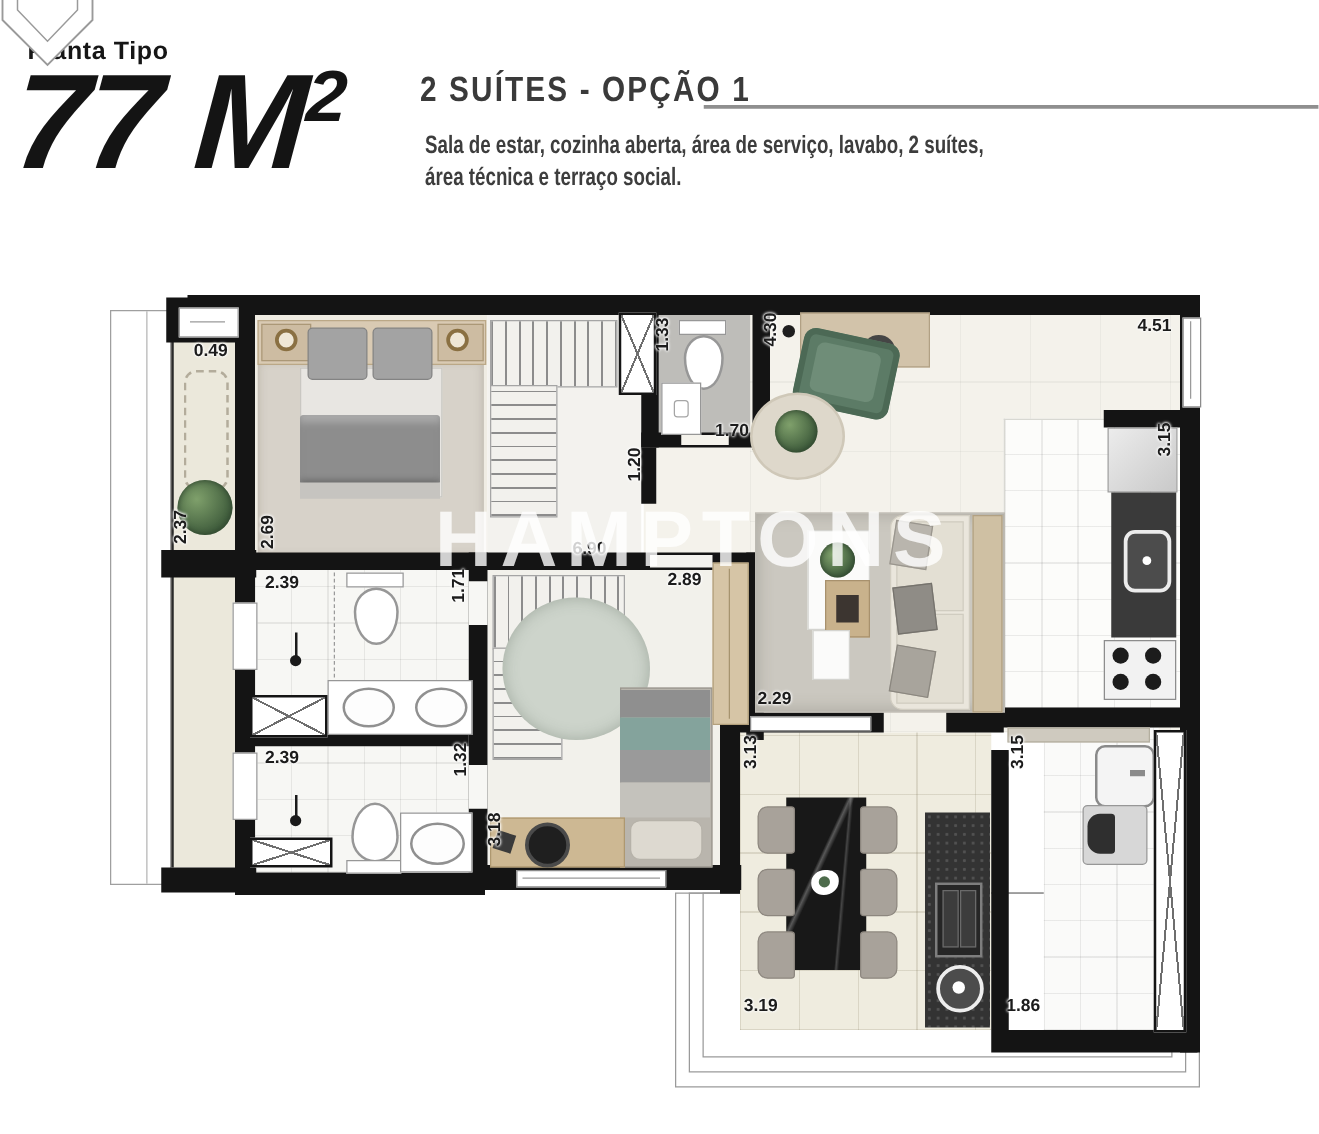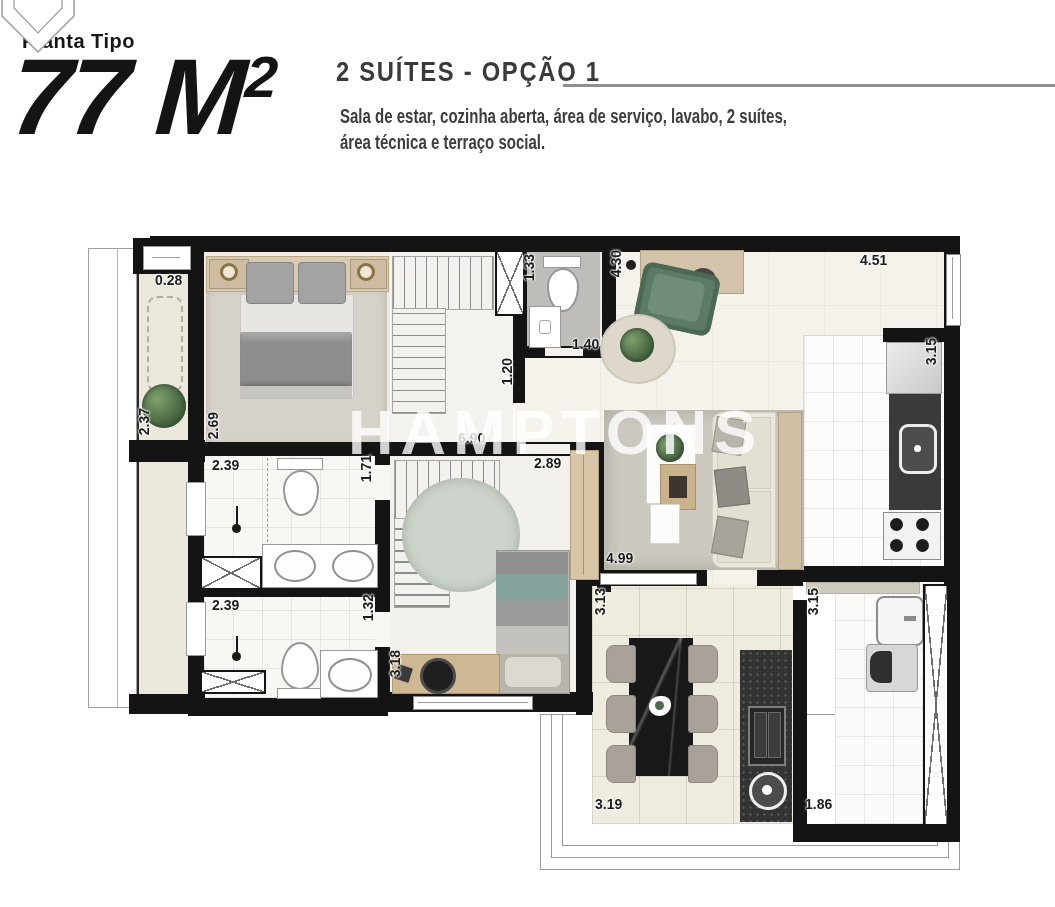--- a/index.html
+++ b/index.html
@@ -248,34 +248,34 @@
       </div>
     </div>
 
     <div class="fur" style="left:876px;top:596px;width:44px;height:46px;background:#f4f4f4;border:2px solid #8a8a8a;border-radius:8px;">
       <div class="abs" style="left:26px;top:18px;width:12px;height:5px;background:#8a8a8a;"></div>
     </div>
     <div class="fur" style="left:866px;top:644px;width:50px;height:46px;background:#d7d7d7;border:1.5px solid #979797;border-radius:4px;">
       <div class="abs" style="left:3px;top:6px;width:22px;height:32px;background:#2f2f2f;border-radius:10px 3px 3px 10px;"></div>
     </div>
 
-    <span class="dim" style="left:155px;top:273px;">0.28</span>
+    <span class="dim" style="left:155px;top:273px;">0.49</span>
     <span class="dim v" style="left:137px;top:408px;">2.37</span>
     <span class="dim v" style="left:206px;top:412px;">2.69</span>
     <span class="dim" style="left:212px;top:458px;">2.39</span>
     <span class="dim v" style="left:359px;top:455px;">1.71</span>
     <span class="dim" style="left:458px;top:431px;">6.90</span>
     <span class="dim" style="left:534px;top:456px;">2.89</span>
     <span class="dim v" style="left:522px;top:254px;">1.33</span>
-    <span class="dim" style="left:572px;top:337px;">1.40</span>
+    <span class="dim" style="left:572px;top:337px;">1.70</span>
     <span class="dim v" style="left:500px;top:358px;">1.20</span>
     <span class="dim v" style="left:609px;top:250px;">4.30</span>
-    <span class="dim" style="left:860px;top:253px;">4.51</span>
+    <span class="dim" style="left:910px;top:253px;">4.51</span>
     <span class="dim v" style="left:924px;top:338px;">3.15</span>
-    <span class="dim" style="left:606px;top:551px;">4.99</span>
+    <span class="dim" style="left:606px;top:551px;">2.29</span>
     <span class="dim v" style="left:593px;top:588px;">3.13</span>
     <span class="dim v" style="left:806px;top:588px;">3.15</span>
     <span class="dim" style="left:212px;top:598px;">2.39</span>
     <span class="dim v" style="left:361px;top:594px;">1.32</span>
     <span class="dim v" style="left:388px;top:650px;">3.18</span>
     <span class="dim" style="left:595px;top:797px;">3.19</span>
     <span class="dim" style="left:805px;top:797px;">1.86</span>
 
   </div>
 

